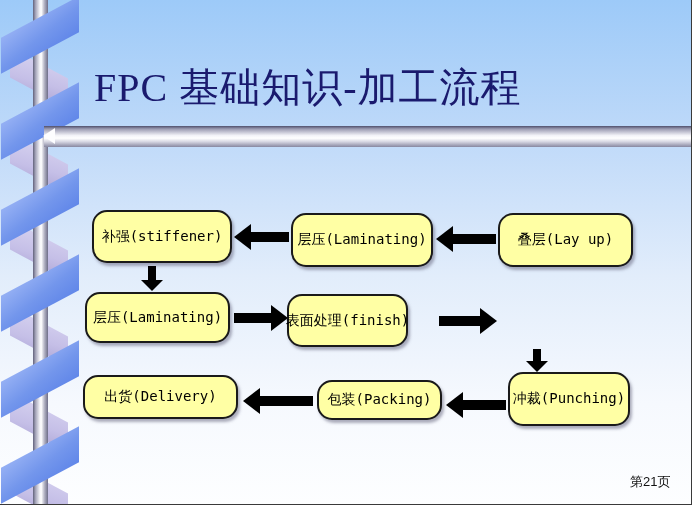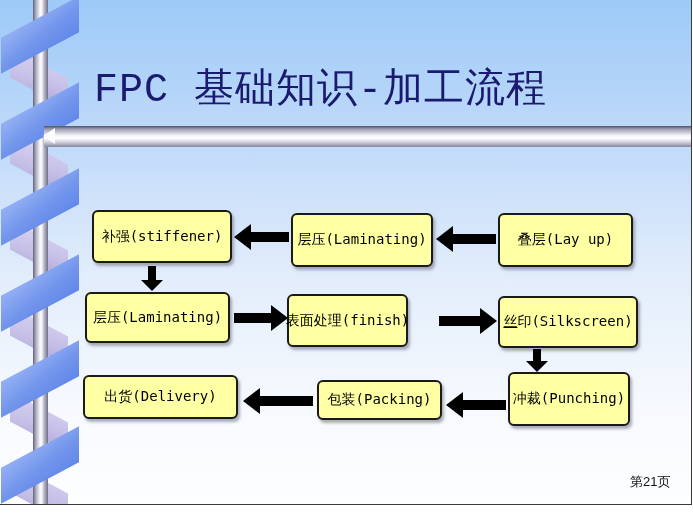--- a/index.html
+++ b/index.html
@@ -19,24 +19,24 @@
   .backband{position:absolute;left:10px;width:58px;height:30px;
         background:linear-gradient(165deg,#d6d2f0 0%,#c5bfe7 60%,#b0a9d8 100%);
         transform:skewY(28deg);}
   
   .hbar{position:absolute;left:44px;top:126px;width:649px;height:21px;
         background:linear-gradient(180deg,#50506c 0%,#9b9bb2 14%,#f3f3f8 45%,#ffffff 58%,#d6d6e2 75%,#8787a0 100%);}
   .hbar .notch{position:absolute;left:-1px;top:2px;width:0;height:0;
         border-top:8px solid transparent;border-bottom:8px solid transparent;border-right:12px solid #fdfdff;}
   
   .title{position:absolute;left:94px;top:60px;margin:0;
-         font-family:Liberation Mono, monospace;font-weight:normal;
+         font-family:Liberation Serif, serif;font-weight:normal;
          font-size:40px;color:#1a1a6e;letter-spacing:1px;white-space:nowrap;}
   
-  .node{position:absolute;background:#ffffa4;border:2px solid #1a1a1a;border-radius:6px;
+  .node{position:absolute;background:#ffffa4;border:2px solid #1a1a1a;border-radius:15px;
         box-shadow:2px 3px 3px rgba(108,108,132,0.55);
         display:flex;align-items:center;justify-content:center;
         font-family:"DejaVu Sans Mono","Liberation Mono",monospace;
         font-size:14px;color:#000;white-space:nowrap;box-sizing:border-box;}
   .node .u{text-decoration:underline;}
   
   .harrow{position:absolute;height:26px;}
   .harrow .shaft{position:absolute;top:8px;height:10px;background:#000;}
   .harrow.left .shaft{left:15px;right:1px;}
   .harrow.right .shaft{left:1px;right:15px;}
@@ -90,23 +90,20 @@
     <div class="node" style="left:498px;top:213px;width:135px;height:54px">
       <span>叠层(Lay up)</span>
     </div>
 
     <div class="node" style="left:85px;top:292px;width:145px;height:51px">
       <span>层压(Laminating)</span>
     </div>
     <div class="node" style="left:287px;top:294px;width:121px;height:53px">
       <span>表面处理(finish)</span>
     </div>
-    <div class="node" style="left:498px;top:296px;width:140px;height:52px">
-      <span><span class="u">丝</span><span>印(Silkscreen)</span></span>
-    </div>
 
     <div class="node" style="left:83px;top:375px;width:155px;height:44px">
       <span>出货(Delivery)</span>
     </div>
     <div class="node" style="left:317px;top:380px;width:125px;height:40px">
       <span>包装(Packing)</span>
     </div>
     <div class="node" style="left:508px;top:372px;width:122px;height:54px">
       <span>冲裁(Punching)</span>
     </div>

